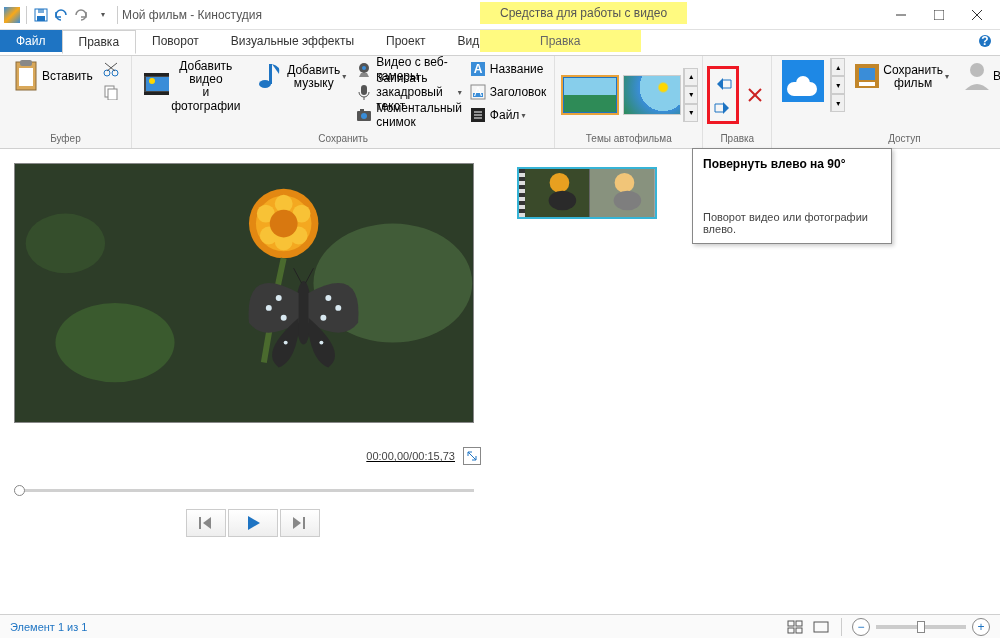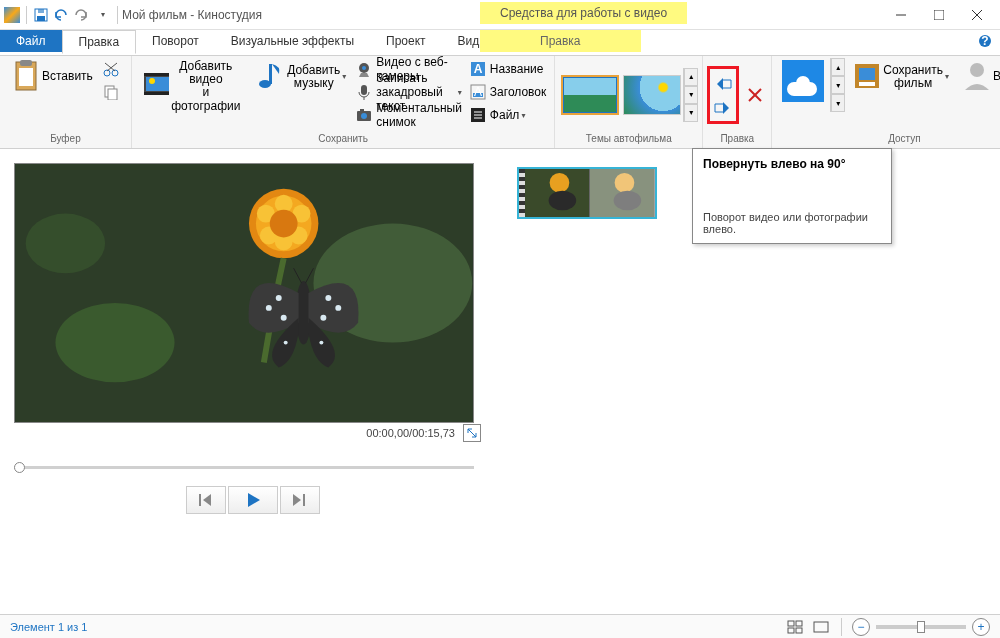--- a/index.html
+++ b/index.html
@@ -48,21 +48,21 @@
 
 .cloud-icon { width: 42px; height: 42px; background: #1e88e5; position: relative; }
 .cloud-icon::before { content: ''; position: absolute; bottom: 6px; left: 5px; width: 30px; height: 14px; background: #fff; border-radius: 10px; }
 .cloud-icon::after { content: ''; position: absolute; bottom: 12px; left: 14px; width: 14px; height: 14px; background: #fff; border-radius: 50%; }
 
 
 .workspace { flex: 1; display: flex; background: #fff; }
 .preview-pane { width: 505px; padding: 14px; display: flex; flex-direction: column; }
 .preview-canvas { width: 460px; height: 260px; border: 1px solid #888; background: #2a3a2a; position: relative; overflow: hidden; }
 .butterfly-scene { width: 100%; height: 100%; }
-.time-row { display: flex; align-items: center; justify-content: flex-end; gap: 8px; margin-top: 1px; padding-right: 10px; }
+.time-row { display: flex; align-items: center; justify-content: flex-end; gap: 8px; margin-top: 24px; padding-right: 10px; text-decoration: underline; }
 .time-text { color: #444; font-size: 11px; }
 .fullscreen-btn { width: 18px; height: 18px; border: 1px solid #888; color: #1e74c3; display: flex; align-items: center; justify-content: center; cursor: pointer; }
 .seek-bar { width: 460px; height: 14px; position: relative; margin-top: 18px; }
 .seek-track { position: absolute; top: 6px; left: 0; right: 0; height: 3px; background: #d0d0d0; }
 .seek-thumb { position: absolute; top: 2px; left: 0; width: 11px; height: 11px; background: #fff; border: 1px solid #888; border-radius: 50%; }
 .play-ctrls { display: flex; justify-content: center; gap: 2px; margin-top: 12px; }
 .play-btn { width: 40px; height: 28px; border: 1px solid #ccc; background: linear-gradient(#fff,#eee); display: flex; align-items: center; justify-content: center; cursor: pointer; color: #1e74c3; }
 .play-btn.main { width: 50px; }
 
 .timeline-pane { flex: 1; background: #fff; padding-top: 14px; position: relative; }

